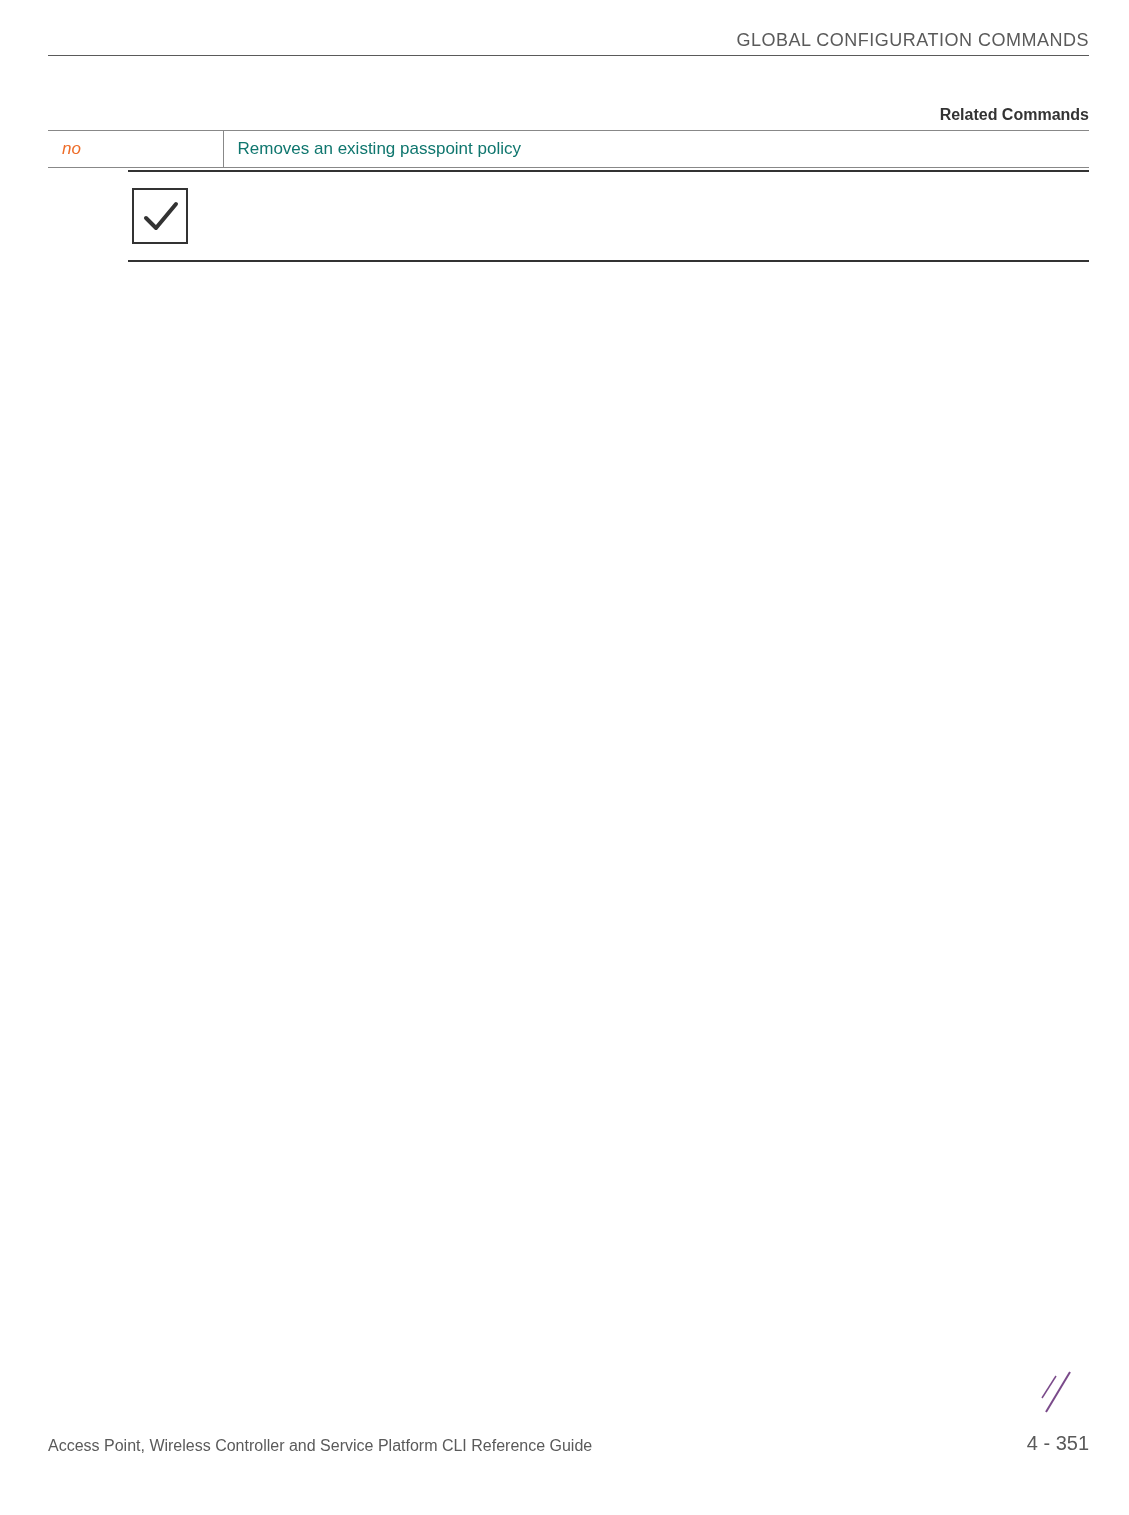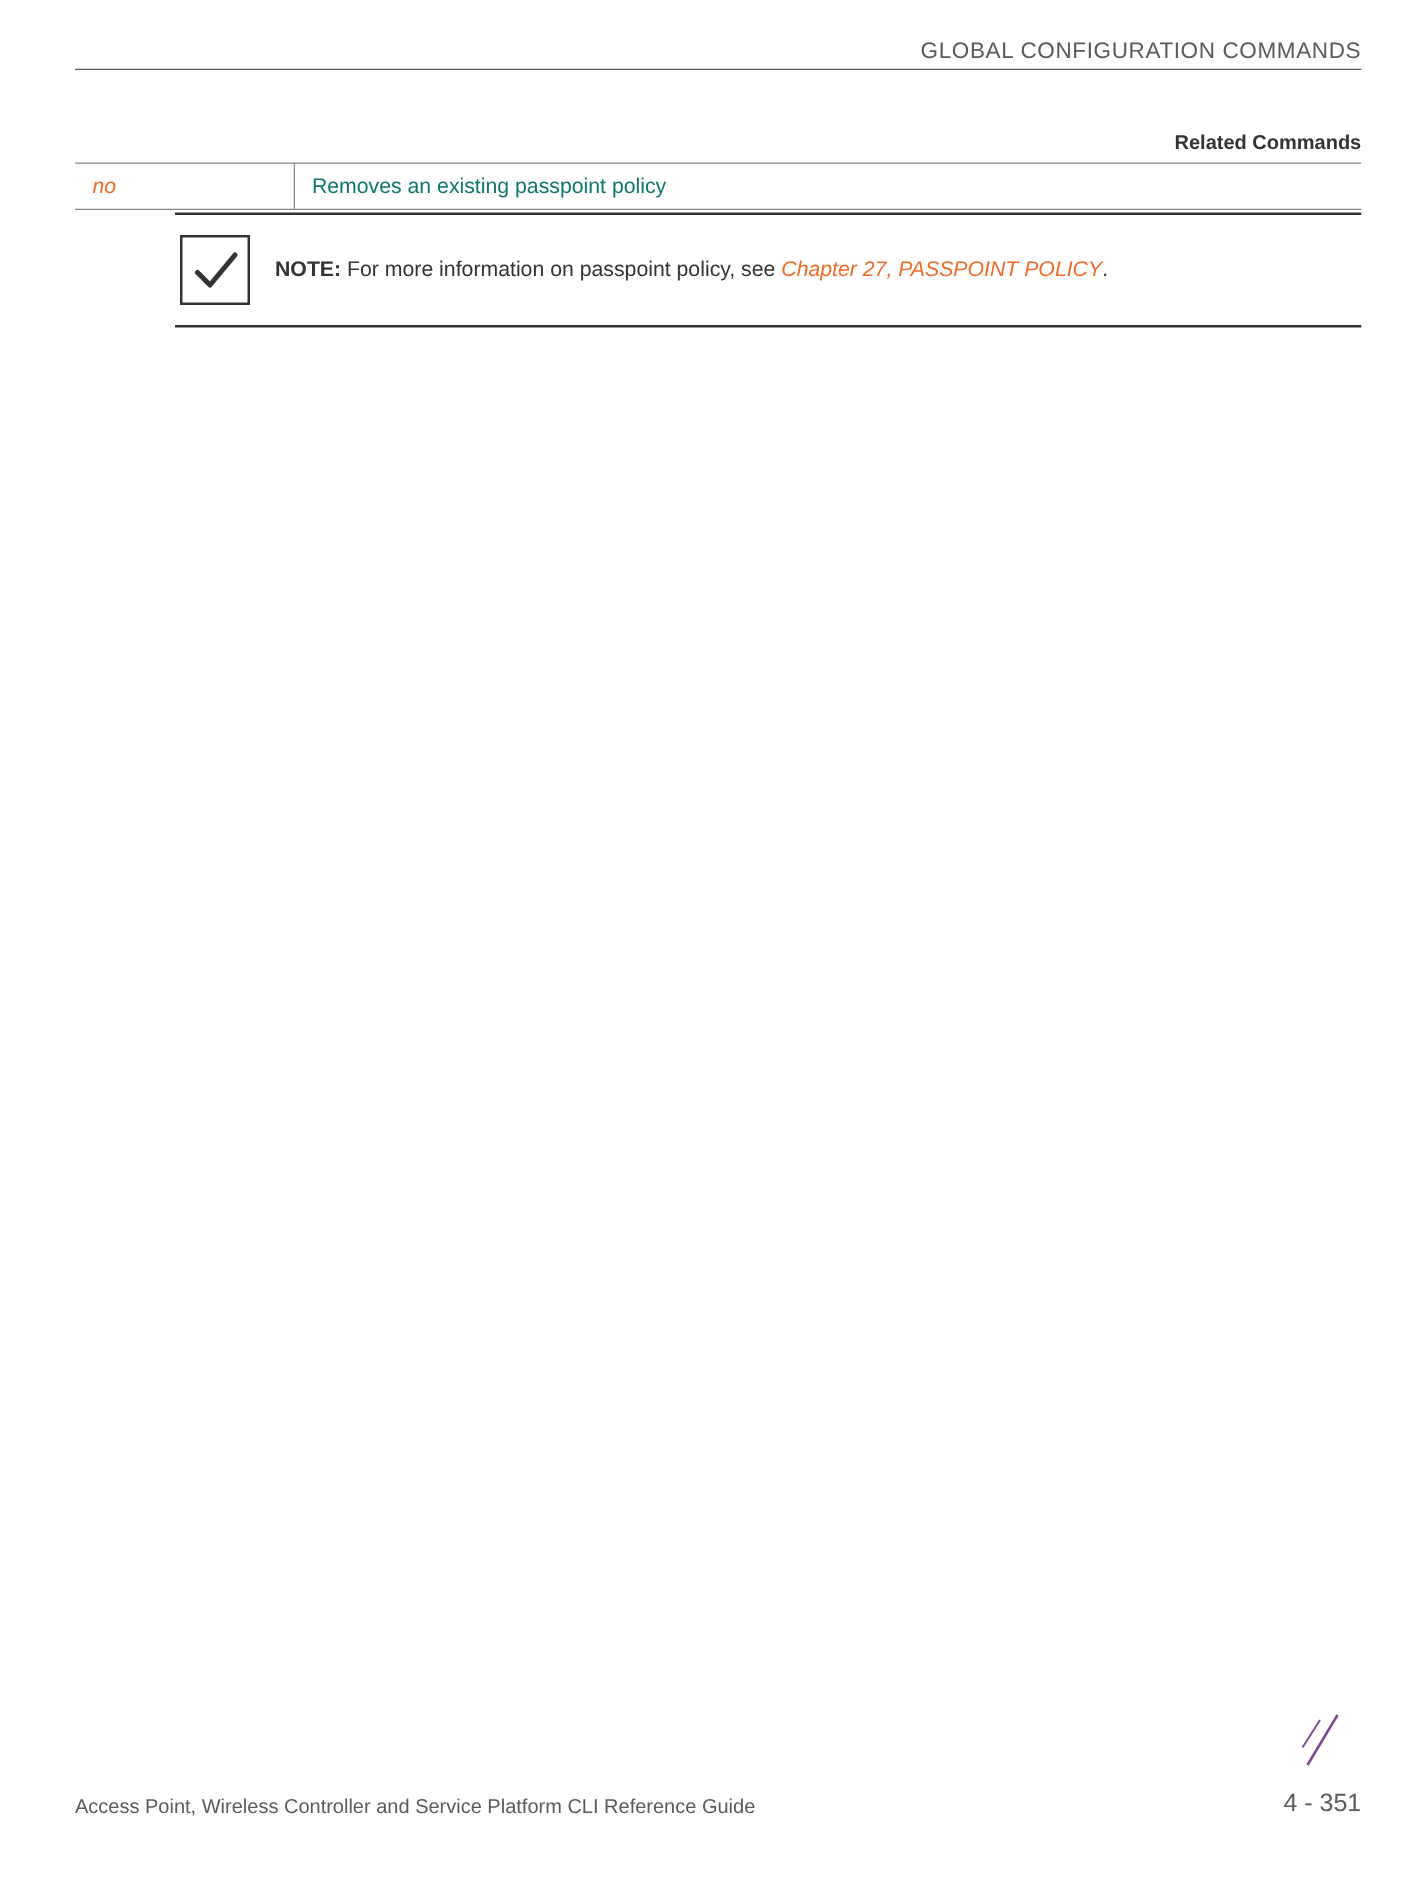--- a/index.html
+++ b/index.html
@@ -9,21 +9,21 @@
     }
     body {
       font-family: Arial, Helvetica, sans-serif;
       background: #fff;
       width: 1129px;
       height: 1515px;
       position: relative;
       color: #333;
     }
     .page {
-      padding: 30px 40px 60px 60px;
+      padding: 30px 40px 60px 48px;
       height: 100%;
       display: flex;
       flex-direction: column;
       border-radius: 21px;
     }
     .header {
       text-align: right;
       font-size: 18px;
       letter-spacing: 0.5px;
       color: #5a5a5a;
@@ -160,23 +160,20 @@
     </table>
 
   <div class="note-wrap">
     <hr class="note-rule">
     <div class="note-body">
       <div class="note-icon">
         <svg viewBox="0 0 40 40">
           <path d="M6 22 L16 32 L36 8" stroke="#333" stroke-width="4" fill="none" stroke-linecap="round" stroke-linejoin="round"></path>
         </svg>
       </div>
-      <div class="note-text">
-        <span class="bold">NOTE:</span><span> For more information on passpoint policy, see </span><span class="link">Chapter 27, PASSPOINT POLICY</span><span>.</span>
-      </div>
     </div>
     <hr class="note-rule">
   </div>
 
   <div class="footer">
     <div>Access Point, Wireless Controller and Service Platform CLI Reference Guide</div>
     <div class="footer-right">
       <span class="footer-slash">
         <svg viewBox="0 0 40 48">
           <line x1="8" y1="44" x2="32" y2="4" stroke="#7a4a8a" stroke-width="2"></line>

